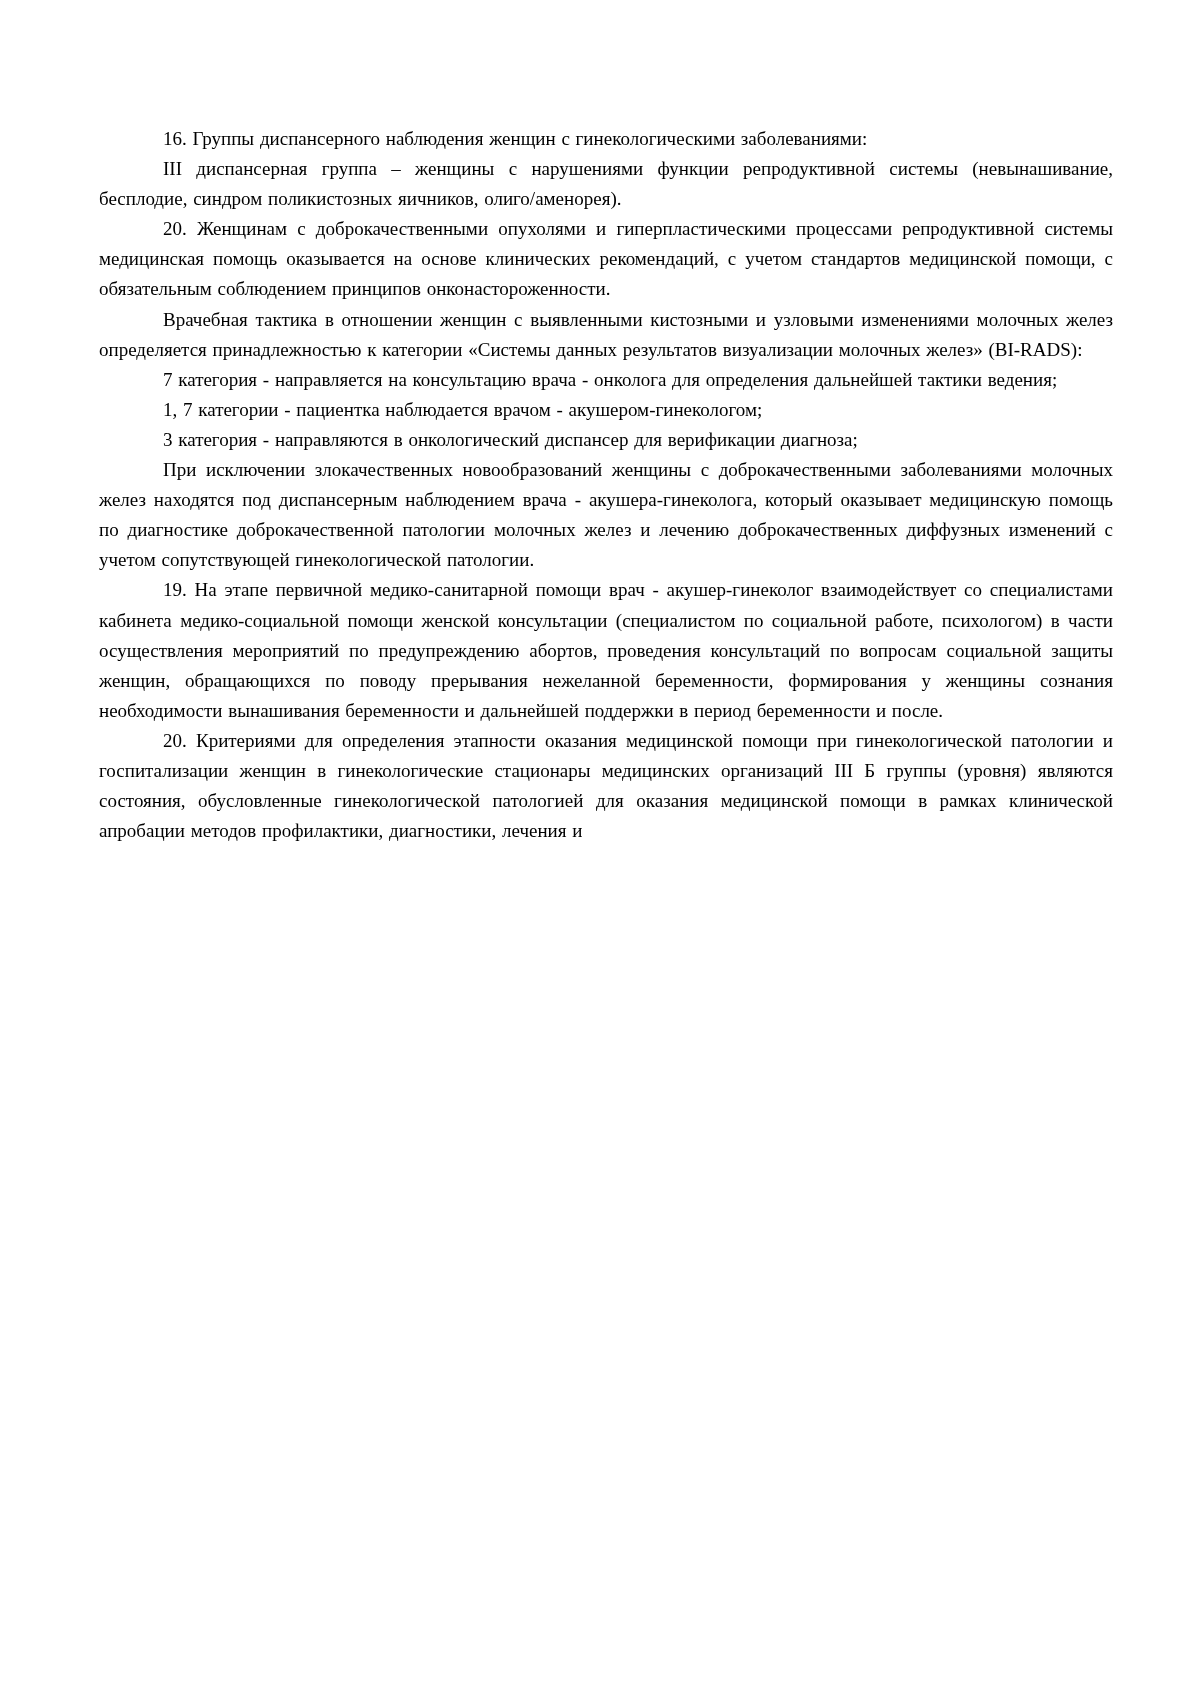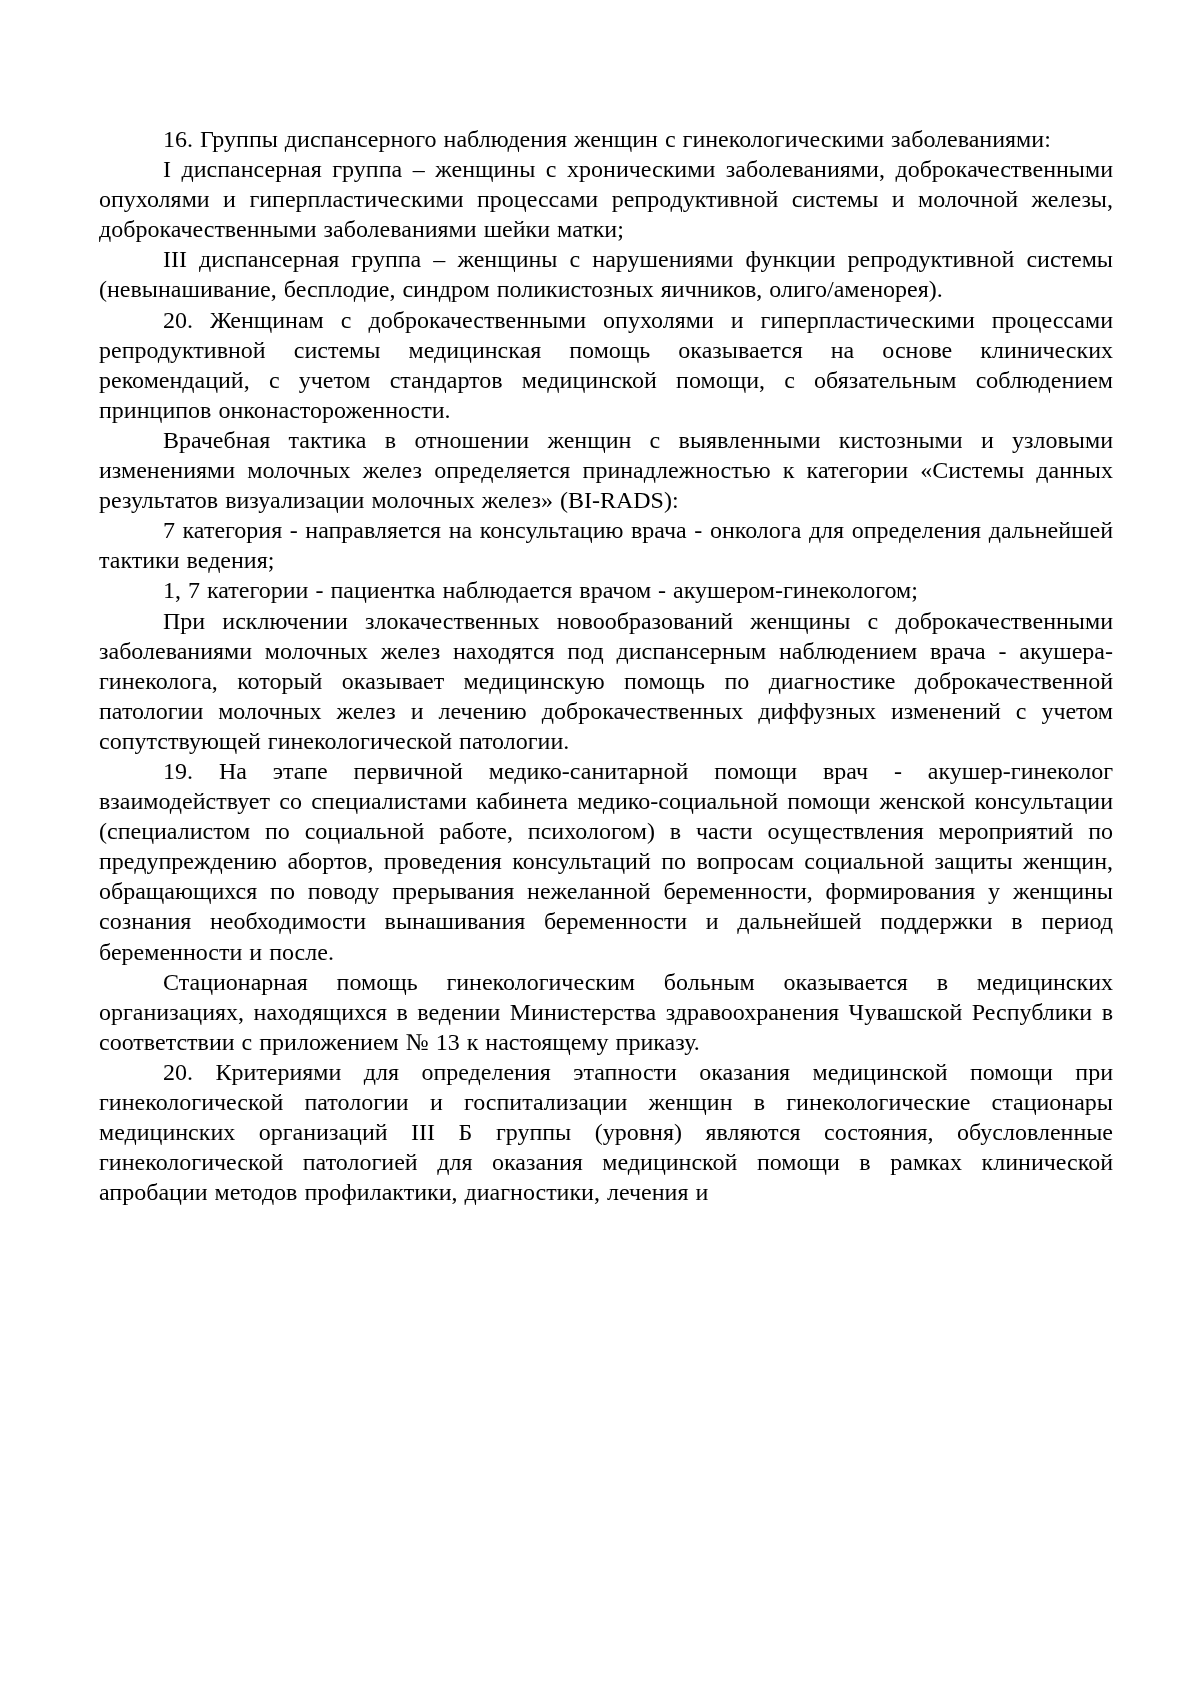--- a/index.html
+++ b/index.html
@@ -13,38 +13,37 @@
     height: 1697px;
     background: #ffffff;
     box-sizing: border-box;
     padding: 124px 87px 0 99px;
     overflow: hidden;
   }
   .doc-text p {
     margin: 0;
     padding: 0;
     font-family: "Liberation Serif", "DejaVu Serif", serif;
-    font-size: 24px;
+    font-size: 19px;
     line-height: 30.1px;
     color: #000000;
     text-align: justify;
     text-indent: 64px;
     word-spacing: 1px;
   }
 </style>
 </head>
 <body>
 
 <div class="page">
   <div class="doc-text">
     <p>16. Группы диспансерного наблюдения женщин с гинекологическими заболеваниями:</p>
-    <p>I диспансерная группа – женщины с хроническими заболеваниями, доброкачественными опухолями и гиперпластическими процессами репродуктивной системы и молочной железы, доброкачественными заболеваниями шейки матки;</p>
     <p>III диспансерная группа – женщины с нарушениями функции репродуктивной системы (невынашивание, бесплодие, синдром поликистозных яичников, олиго/аменорея).</p>
     <p>20. Женщинам с доброкачественными опухолями и гиперпластическими процессами репродуктивной системы медицинская помощь оказывается на основе клинических рекомендаций, с учетом стандартов медицинской помощи, с обязательным соблюдением принципов онконастороженности.</p>
     <p>Врачебная тактика в отношении женщин с выявленными кистозными и узловыми изменениями молочных желез определяется принадлежностью к категории «Системы данных результатов визуализации молочных желез» (BI-RADS):</p>
     <p>7 категория - направляется на консультацию врача - онколога для определения дальнейшей тактики ведения;</p>
     <p>1, 7 категории - пациентка наблюдается врачом - акушером-гинекологом;</p>
+    <p>3 категория - направляются в онкологический диспансер для верификации диагноза;</p>
     <p>При исключении злокачественных новообразований женщины с доброкачественными заболеваниями молочных желез находятся под диспансерным наблюдением врача - акушера-гинеколога, который оказывает медицинскую помощь по диагностике доброкачественной патологии молочных желез и лечению доброкачественных диффузных изменений с учетом сопутствующей гинекологической патологии.</p>
     <p>19. На этапе первичной медико-санитарной помощи врач - акушер-гинеколог взаимодействует со специалистами кабинета медико-социальной помощи женской консультации (специалистом по социальной работе, психологом) в части осуществления мероприятий по предупреждению абортов, проведения консультаций по вопросам социальной защиты женщин, обращающихся по поводу прерывания нежеланной беременности, формирования у женщины сознания необходимости вынашивания беременности и дальнейшей поддержки в период беременности и после.</p>
-    <p>Стационарная помощь гинекологическим больным оказывается в медицинских организациях, находящихся в ведении Министерства здравоохранения Чувашской Республики в соответствии с приложением № 13 к настоящему приказу.</p>
     <p>20. Критериями для определения этапности оказания медицинской помощи при гинекологической патологии и госпитализации женщин в гинекологические стационары  медицинских организаций III Б группы (уровня) являются состояния, обусловленные гинекологической патологией для оказания медицинской помощи в рамках клинической апробации методов профилактики, диагностики, лечения и</p>
   </div>
 </div>
 
 </body></html>

